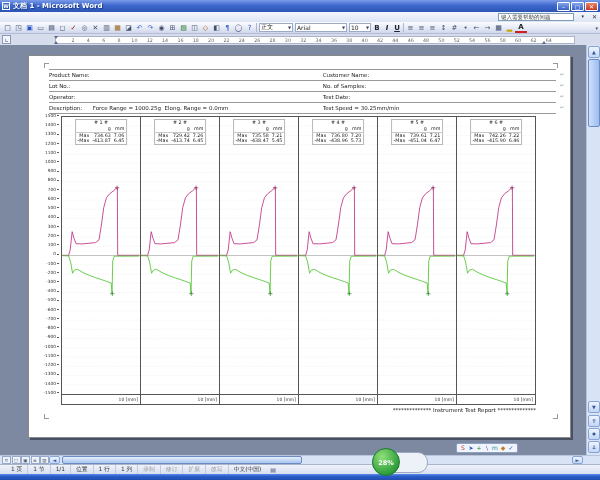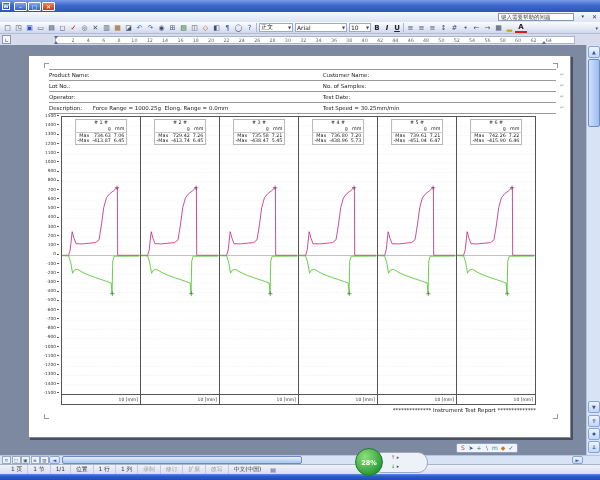--- a/index.html
+++ b/index.html
@@ -120,29 +120,30 @@
   .seg.noborder { border-right:none; }
   .bookicon { font-size:6px; color:#557; margin-left:4px; }
 
   .bluebar { position:absolute; left:0; top:474px; width:600px; height:6px;
     background:linear-gradient(180deg,#5a8ae8 0%,#2a5cc8 40%,#1f4cb0 100%); }
 
   
   .ballpill { position:absolute; left:372px; top:452px; width:56px; height:21px; background:#edf1f8;
     border:1px solid #9aa8c0; border-radius:10px; z-index:5; padding-left:18px; }
   .ballpill .prow { font-size:5px; line-height:9px; color:#555; white-space:nowrap; }
-  .greenball { position:absolute; left:355px; top:448px; width:28px; height:28px; border-radius:50%;
+  .greenball { position:absolute; left:372px; top:448px; width:28px; height:28px; border-radius:50%;
     background:radial-gradient(circle at 35% 30%, #8fe07a, #2f9e3a 70%, #1e7a2c);
     border:1px solid #1e7a2c; color:#fff; font-size:6.5px; font-weight:bold; text-align:center; line-height:28px; z-index:6; }
 </style>
 </head>
 <body>
 
 <div class="titlebar">
   <span class="word-icon">W</span>
+  <span class="title-text">文档 1 - Microsoft Word</span>
   <span class="winbtn">–</span>
   <span class="winbtn">▢</span>
   <span class="winbtn close">✕</span>
 </div>
 
 <div class="menubar">
   <span class="helpbox">键入需要帮助的问题</span>
   <span class="help-drop">▾</span>
   <span class="menubar-close">✕</span>
 </div>

